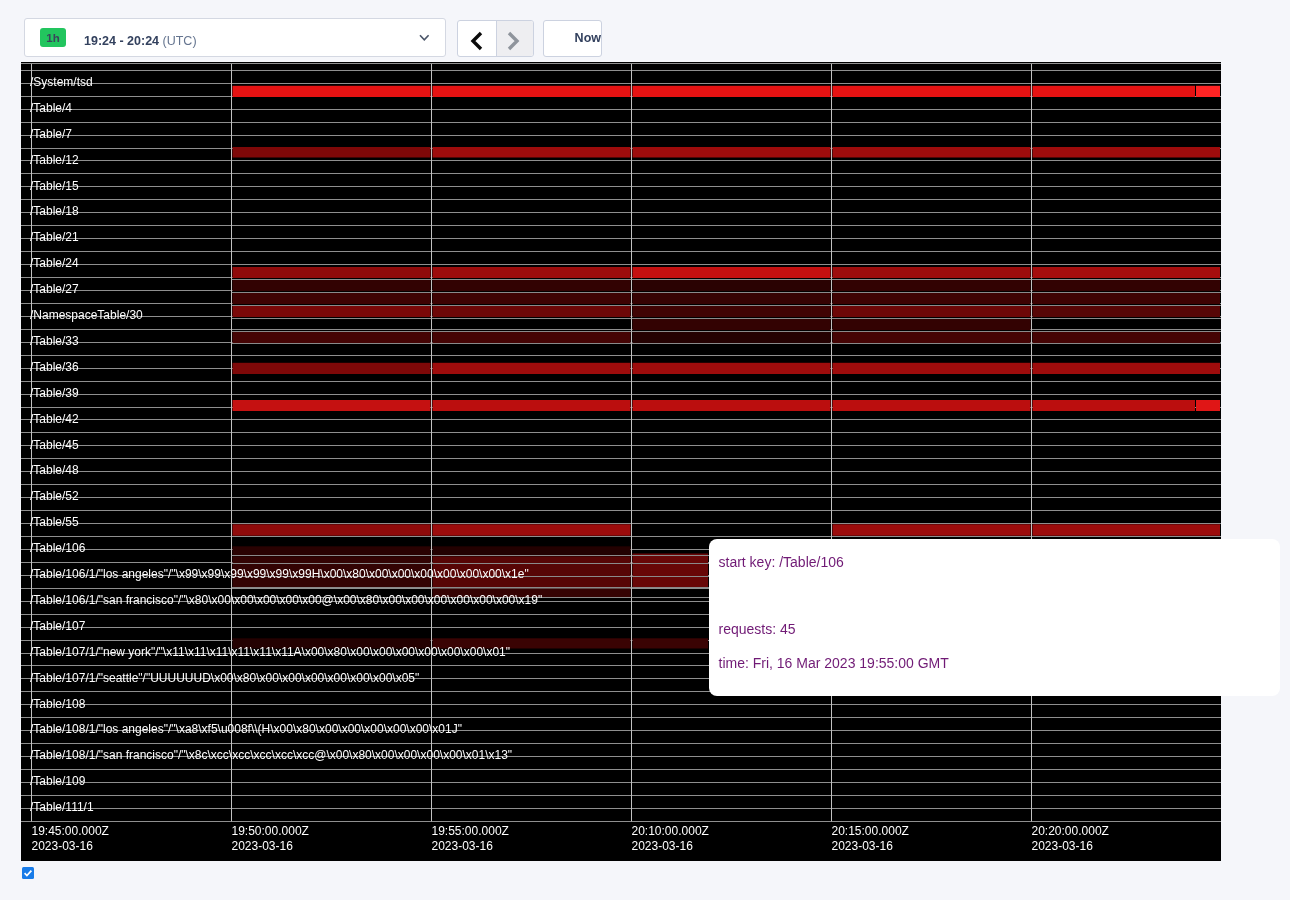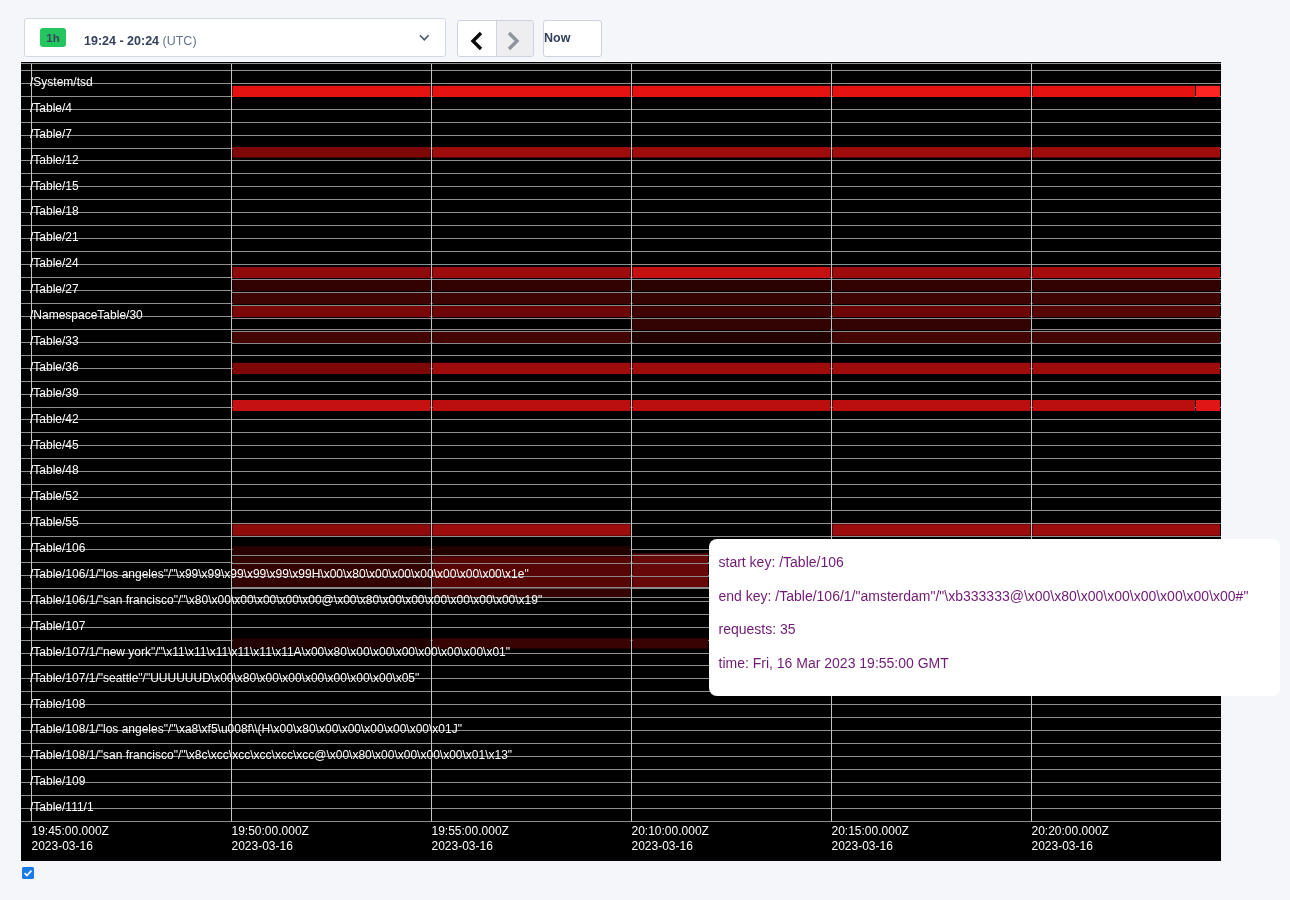--- a/index.html
+++ b/index.html
@@ -5,21 +5,21 @@
 <style>
 * { margin:0; padding:0; box-sizing:border-box; }
 html,body { width:1290px; height:900px; background:#f5f6fa; font-family:"Liberation Sans", sans-serif; overflow:hidden; }
 .abs { position:absolute; }
 .selbox { left:24px; top:18px; width:422px; height:39px; background:#fff; border:1px solid #d4d8e2; border-radius:3px; }
 .badge1h { left:40px; top:28px; width:26px; height:19px; background:#22c55e; border-radius:3px; color:#3a455b; font-size:11.5px; font-weight:bold; text-align:center; line-height:21px; }
 .rangetxt { left:84px; top:34px; font-size:12.5px; font-weight:bold; color:#33415e;text-align:right; }
 .rangetxt .utc { font-weight:normal; color:#64748f; }
 .btngrp { left:457px; top:20px; width:77px; height:37px; border:1px solid #ccd2e0; border-radius:3px; background:#fff; overflow:hidden; }
 .btnr { position:absolute; left:38px; top:0; width:39px; height:37px; background:#eeeef1; border-left:1px solid #ccd2e0; }
-.nowbtn { left:543px; top:20px; width:59px; height:37px; background:#fff; border:1px solid #ccd2e0; border-radius:3px; color:#33415e; font-weight:bold; font-size:12.5px; text-align:left; line-height:35px; }
+.nowbtn { left:543px; top:20px; width:59px; height:37px; background:#fff; border:1px solid #ccd2e0; border-radius:3px; color:#33415e; font-weight:bold; font-size:12.5px; text-align:right; line-height:35px; }
 .tooltip { left:709px; top:539px; width:571px; height:157px; background:#fff; border-radius:8px; color:#701a75; font-size:14px; }
 .tooltip div { position:absolute; left:9.5px; white-space:nowrap; }
 .cbrow { left:21px; top:866.5px; font-size:13.5px; color:#5f6062;margin-top:36px; }
 </style>
 </head>
 <body>
 <svg width="1200" height="799" viewBox="0 0 1200 799" style="position:absolute;left:21px;top:62px">
 <rect x="0" y="0" width="1200" height="799" fill="#000000"></rect>
 <line x1="0" y1="1.5" x2="1200" y2="1.5" stroke="#8f8f8f" stroke-width="1"></line>
 <line x1="0" y1="8.5" x2="1200" y2="8.5" stroke="#8f8f8f" stroke-width="1"></line>
@@ -219,21 +219,20 @@
   </div>
 <svg class="abs" style="left:468px;top:31px" width="16" height="20" viewBox="0 0 16 20">
     <path d="M13 2 L5 10 L13 18" fill="none" stroke="#0a0a0a" stroke-width="3.4"></path>
   </svg>
 <svg class="abs" style="left:506px;top:31px" width="16" height="20" viewBox="0 0 16 20">
     <path d="M3 2 L11 10 L3 18" fill="none" stroke="#8f949c" stroke-width="3.4"></path>
   </svg>
 <div class="abs nowbtn">Now</div>
 <div class="abs tooltip">
 <div style="top:14.5px">start key: /Table/106</div>
-<div style="top:48.5px">end key: /Table/106/1/"amsterdam"/"\xb333333@\x00\x80\x00\x00\x00\x00\x00\x00#"</div>
-<div style="top:82px">requests: 35</div>
+<div style="top:82px">requests: 45</div>
 <div style="top:115.5px">time: Fri, 16 Mar 2023 19:55:00 GMT</div>
 </div>
 <svg class="abs" style="left:22px;top:867px" width="12" height="12" viewBox="0 0 12 12">
     <rect x="0" y="0" width="12" height="12" rx="1.5" fill="#187be8"></rect>
     <path d="M2.6 6.2 L4.9 8.5 L9.4 3.6" fill="none" stroke="#fff" stroke-width="1.7"></path>
   </svg>
 <div class="abs cbrow" style="left:37px">Show span boundaries</div>
 
 </body></html>

